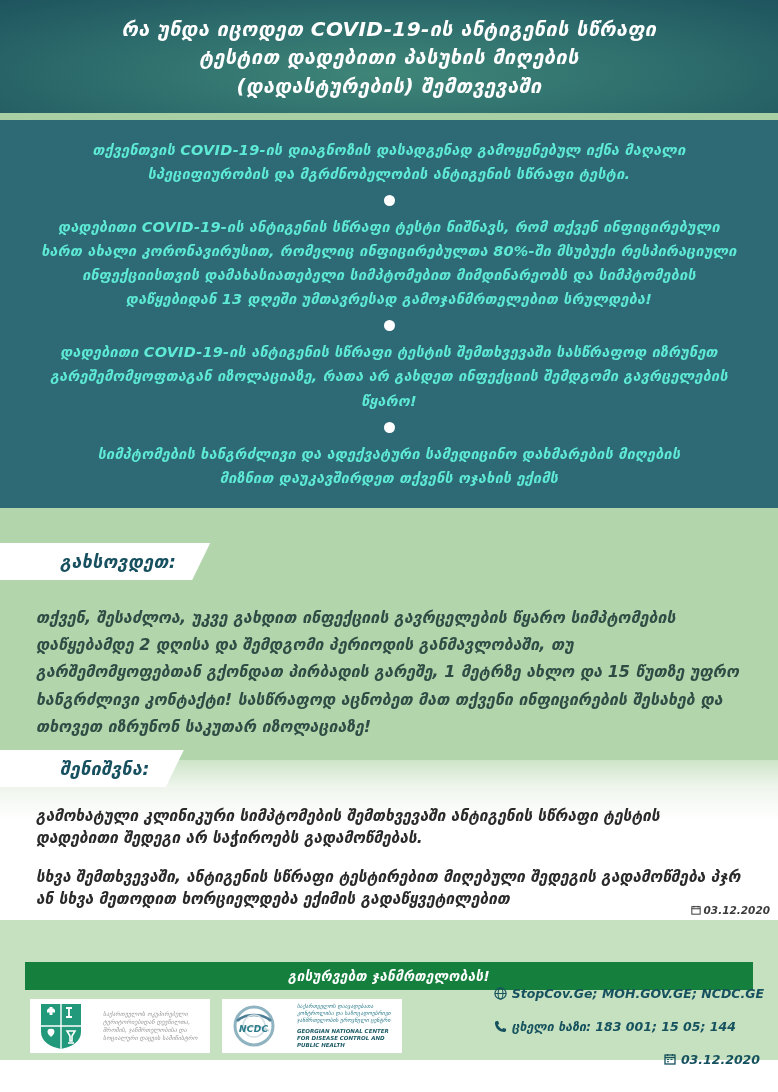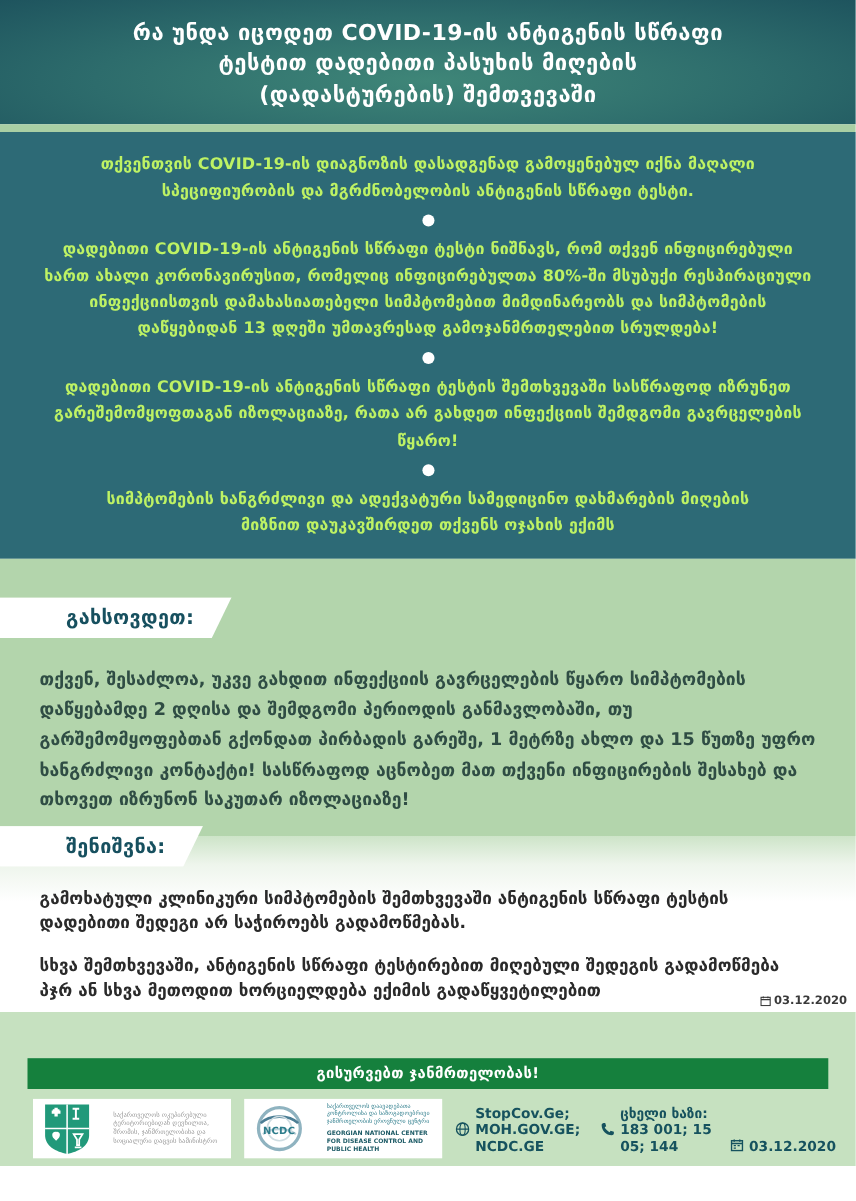--- a/index.html
+++ b/index.html
@@ -1,38 +1,38 @@
 <!DOCTYPE html>
 <html><head>
 <meta charset="utf-8">
 <style>
   * { margin:0; padding:0; box-sizing:border-box; }
   html,body { width:778px; height:1092px; }
   body { font-family:"DejaVu Sans", sans-serif; overflow:hidden; }
 
-  .poster { width:778px; height:1060px; display:flex; flex-direction:column; background:#fff; }
+  .poster { width:778px; height:1060px; display:flex; flex-direction:column; background:#fff;font-style:italic; }
 
   
   .header {
     height:113px; flex:none;
     background:
       radial-gradient(ellipse at 50% 65%, #3f8678 0%, #2d6c6c 55%, #1e545e 100%);
     display:flex; align-items:center; justify-content:center;
   }
   .title { color:#fff; font-weight:bold; font-size:20px; line-height:1.42;
            text-align:center; letter-spacing:.4px; padding-top:2px; }
   .title span { display:block; }
 
   .sep { height:7px; flex:none; background:#a9cfa4; }
 
   
   .info {
     height:388px; flex:none; background:#2d6a76;
     display:flex; flex-direction:column; align-items:center;
-    padding-top:18px; color:#bef264;
+    padding-top:18px; color:#5eead4;
   }
   .info p { font-weight:bold; font-size:14.5px; line-height:1.66; text-align:center;
             letter-spacing:.2px; }
   .info .p1 { max-width:620px; }
   .info .p2 { max-width:700px; }
   .info .p3 { max-width:700px; }
   .info .p4 { max-width:640px; }
   .dot { width:11px; height:11px; border-radius:50%; background:#fff; margin:9px 0; flex:none; }
 
   
@@ -78,21 +78,21 @@
   .ministry-card { width:180px; }
   .ncdc-card { width:180px; }
   .ministry-text { font-size:6px; color:#979797; line-height:1.35; }
   .ncdc-text { display:flex; flex-direction:column; gap:3px; }
   .ncdc-geo { font-size:5.5px; color:#2e7d8c; line-height:1.3; }
   .ncdc-eng { font-size:5.5px; color:#1d5b66; font-weight:bold; line-height:1.3; }
   .globe-wrap { position:relative; width:46px; height:46px; flex:none; }
   .ncdc-abbr { position:absolute; left:8px; top:21px; font-size:9px; font-weight:bold;
                color:#2e7d8c; letter-spacing:.3px; }
 
-  .contact { margin-left:auto; display:flex; flex-direction:row; gap:2px;
+  .contact { margin-left:auto; display:flex; flex-direction:column; gap:18px;
              padding-right:4px; }
   .contact .crow { display:flex; align-items:center; gap:5px;
                    color:#16525e; font-weight:bold; font-size:12.5px; }
   .contact .crow.date-row { align-self:flex-end; margin-right:4px; }
   .icon { flex:none; display:inline-flex; }
 </style>
 </head>
 <body>
 
 <div class="poster">

